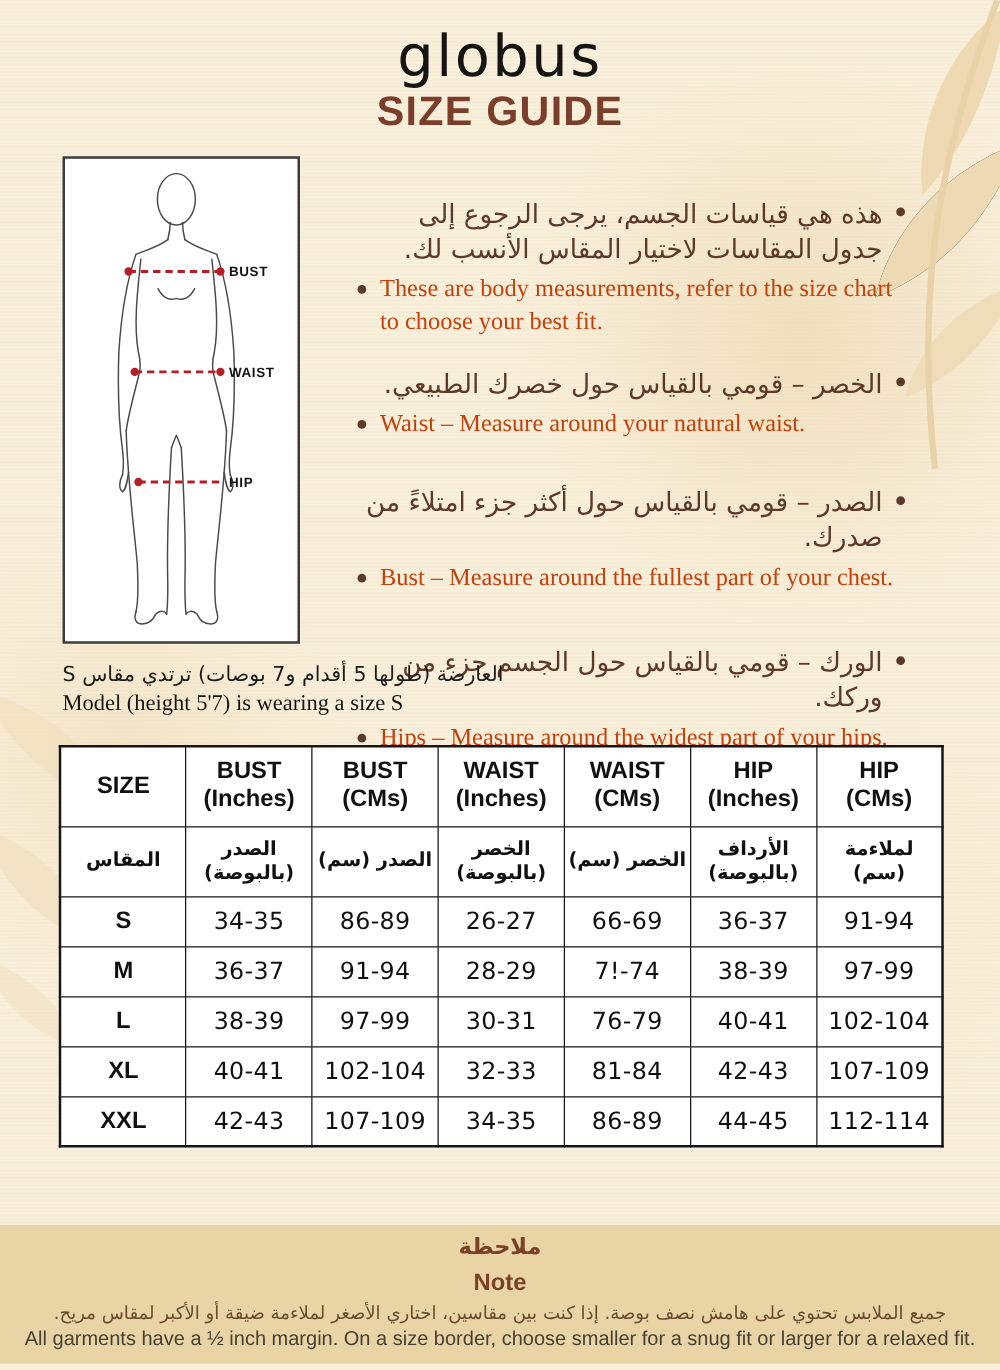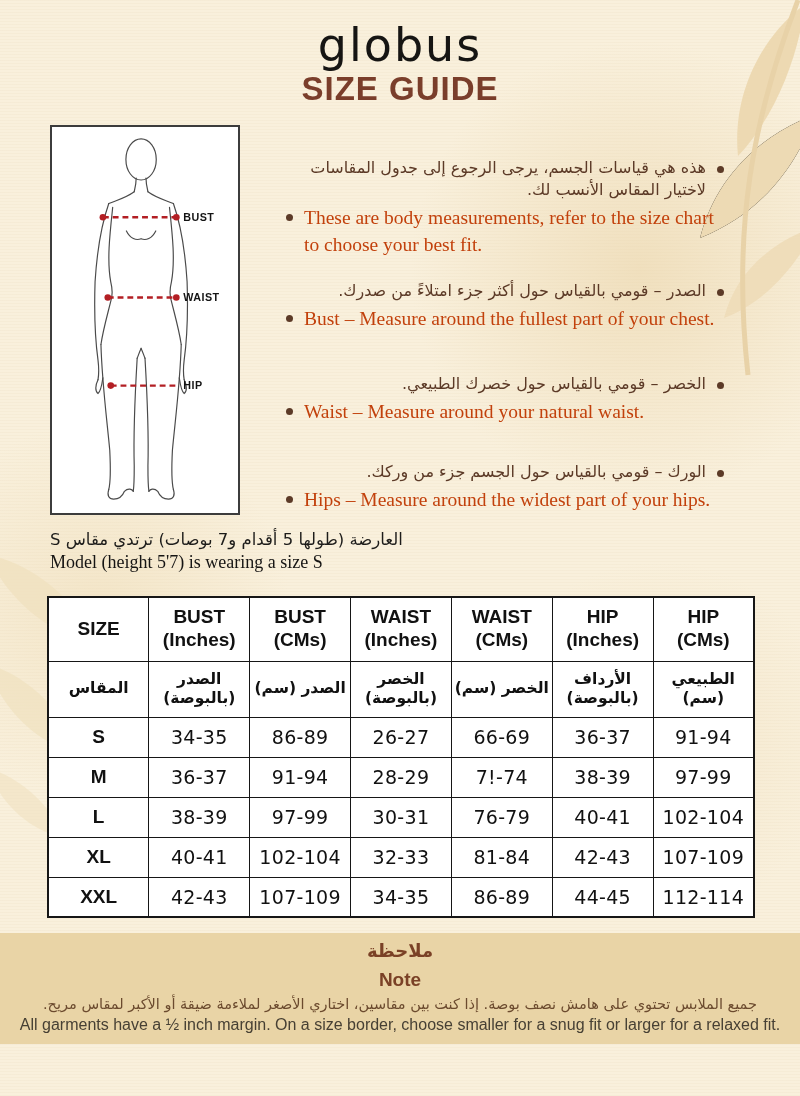--- a/index.html
+++ b/index.html
@@ -43,21 +43,21 @@
 
   .bullets{position:absolute; left:286px; top:157px; width:438px;}
   .bgroup{margin-bottom:22px;}
   .bgroup.g2{margin-bottom:40px;}
   .bgroup.g3{margin-bottom:35px;}
   .bitem{display:flex; gap:11px; margin-bottom:5px;}
   .bitem .dot{
     flex:0 0 auto; width:7px; height:7px; border-radius:50%;
     background:#5c3a27; margin-top:9px;
   }
-  .bitem.ar{font-family:"DejaVu Sans", sans-serif; font-size:16px; line-height:1.35; color:#5c3a27;}
+  .bitem.ar{font-family:"DejaVu Sans", sans-serif; font-size:21px; line-height:1.35; color:#5c3a27;}
   .bitem.en{font-family:"Liberation Serif", serif; font-size:19.5px; line-height:1.35; color:#c2410c;}
 
   .model-note{position:absolute; left:50px; top:530px;}
   .model-note .ar{
     font-family:"DejaVu Sans", sans-serif; font-size:16.5px; color:#1d1c1a;
     white-space:nowrap; font-weight:500;
   }
   .model-note .en{
     font-family:"Liberation Serif", serif; font-size:18px; color:#161514;
     white-space:nowrap; margin-top:3px;
@@ -76,21 +76,21 @@
   tr.hdr-en th{font:700 19px/1.2 "Liberation Sans", sans-serif;}
   tr.hdr-en .l2{display:block; font-weight:700;}
   tr.hdr-ar{height:56px;}
   tr.hdr-ar th{font:700 15.5px/1.25 "DejaVu Sans", sans-serif;}
   tr.hdr-ar .l2{display:block;}
   tr.drow{height:40px;}
   tr.drow th{font:700 19px "Liberation Sans", sans-serif;}
   tr.drow td{font:400 19px "DejaVu Sans", sans-serif; letter-spacing:0.3px;}
 
   .footer{
-    position:absolute; left:0; top:933px; width:100%; height:111px;
+    position:absolute; left:0; top:980px; width:100%; height:111px;
     background:#e9d4a6; text-align:center;
   }
   .footer .note-ar{
     margin-top:7px; font-family:"DejaVu Sans", sans-serif;
     font-size:18px; font-weight:700; color:#7a4126;
   }
   .footer .note-en{
     font-family:"Liberation Sans", sans-serif; font-size:19px; font-weight:700;
     color:#7a4126; margin-top:8px;
   }
@@ -175,38 +175,38 @@
     <div class="bgroup g1">
       <div class="bitem ar" dir="rtl">
         <span class="dot"></span>
         <span>هذه هي قياسات الجسم، يرجى الرجوع إلى جدول المقاسات لاختيار المقاس الأنسب لك.</span>
       </div>
       <div class="bitem en">
         <span class="dot"></span>
         <span>These are body measurements, refer to the size chart to choose your best fit.</span>
       </div>
     </div>
+    <div class="bgroup g3">
+      <div class="bitem ar" dir="rtl">
+        <span class="dot"></span>
+        <span>الخصر – قومي بالقياس حول خصرك الطبيعي.</span>
+      </div>
+      <div class="bitem en">
+        <span class="dot"></span>
+        <span>Waist – Measure around your natural waist.</span>
+      </div>
+    </div>
     <div class="bgroup g2">
       <div class="bitem ar" dir="rtl">
         <span class="dot"></span>
         <span>الصدر – قومي بالقياس حول أكثر جزء امتلاءً من صدرك.</span>
       </div>
       <div class="bitem en">
         <span class="dot"></span>
         <span>Bust – Measure around the fullest part of your chest.</span>
-      </div>
-    </div>
-    <div class="bgroup g3">
-      <div class="bitem ar" dir="rtl">
-        <span class="dot"></span>
-        <span>الخصر – قومي بالقياس حول خصرك الطبيعي.</span>
-      </div>
-      <div class="bitem en">
-        <span class="dot"></span>
-        <span>Waist – Measure around your natural waist.</span>
       </div>
     </div>
     <div class="bgroup g4">
       <div class="bitem ar" dir="rtl">
         <span class="dot"></span>
         <span>الورك – قومي بالقياس حول الجسم جزء من وركك.</span>
       </div>
       <div class="bitem en">
         <span class="dot"></span>
         <span>Hips – Measure around the widest part of your hips.</span>
@@ -230,21 +230,21 @@
         <th><span>HIP</span><span class="l2">(Inches)</span></th>
         <th><span>HIP</span><span class="l2">(CMs)</span></th>
       </tr>
       <tr class="hdr-ar">
         <th dir="rtl"><span>المقاس</span><span class="l2"></span></th>
         <th dir="rtl"><span>الصدر</span><span class="l2">(بالبوصة)</span></th>
         <th dir="rtl"><span>الصدر (سم)</span><span class="l2"></span></th>
         <th dir="rtl"><span>الخصر</span><span class="l2">(بالبوصة)</span></th>
         <th dir="rtl"><span>الخصر (سم)</span><span class="l2"></span></th>
         <th dir="rtl"><span>الأرداف</span><span class="l2">(بالبوصة)</span></th>
-        <th dir="rtl"><span>الطبيعي (سم)</span><span class="l2"></span></th>
+        <th dir="rtl"><span>لملاءمة (سم)</span><span class="l2"></span></th>
       </tr>
     </thead>
     <tbody>
       <tr class="drow">
         <th>S</th>
         <td>34-35</td>
         <td>86-89</td>
         <td>26-27</td>
         <td>66-69</td>
         <td>36-37</td>

